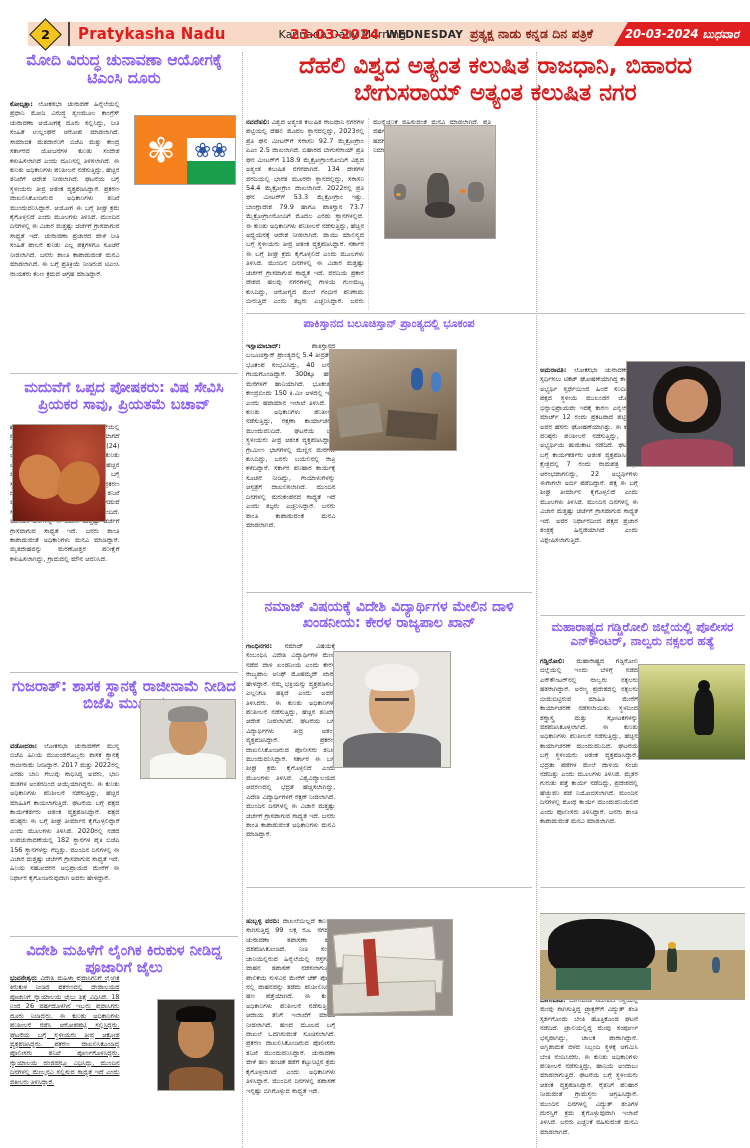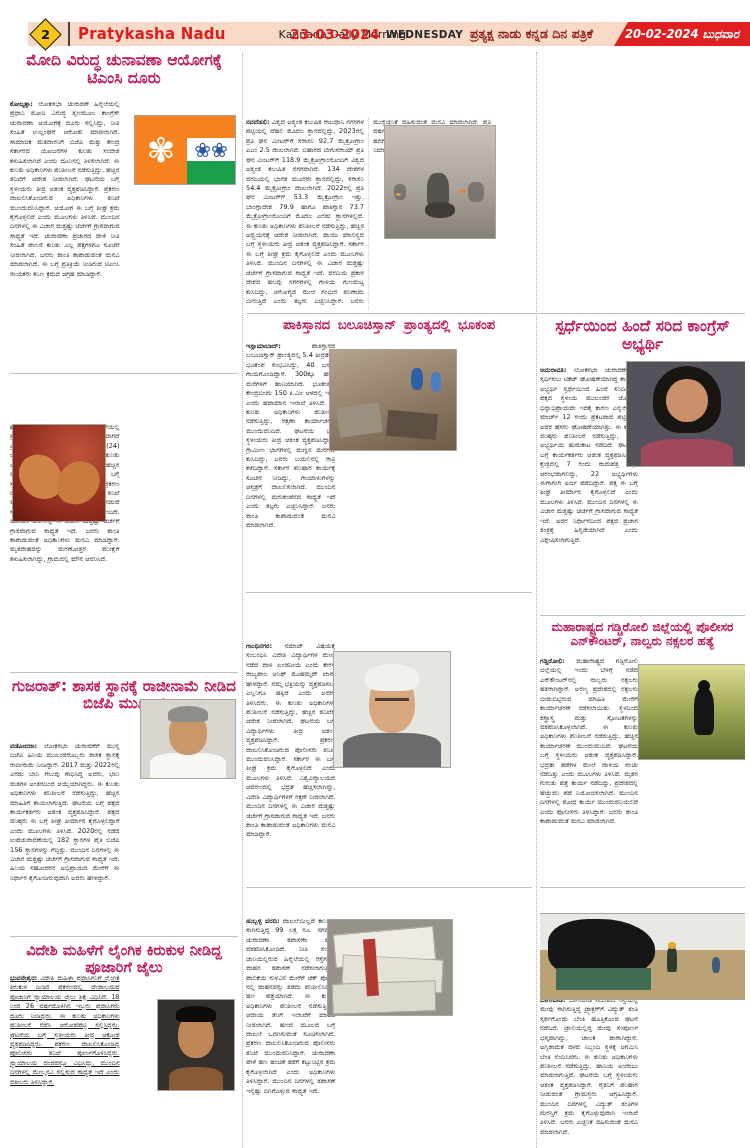--- a/index.html
+++ b/index.html
@@ -16,21 +16,21 @@
   .brand b{color:#e01d1d;font-size:15px;letter-spacing:.2px;}
   .brand i{color:#222;font-size:11px;font-style:normal;font-weight:normal;margin-left:48px;}
   .mh-date{left:262px;color:#e01d1d;font-weight:bold;font-size:14px;}
   .mh-day{left:358px;color:#2a2a2a;font-size:10.5px;font-weight:bold;letter-spacing:.3px;}
   .mh-kn{left:442px;color:#8a1d12;font-size:12.5px;font-weight:bold;}
   #date-banner{position:absolute;right:0;top:0;height:24px;width:136px;background:#e02020;
                clip-path:polygon(14px 0,100% 0,100% 100%,0 100%);display:flex;align-items:center;justify-content:center;}
   #date-banner span{color:#fff;font-weight:bold;font-size:11.5px;font-style:italic;}
   
   .sec{position:absolute;overflow:hidden;}
-  .hl{font-weight:bold;text-align:center;color:#be185d;line-height:1.16;}
+  .hl{font-weight:bold;text-align:center;color:#8b5cf6;line-height:1.16;}
   .hl-red{color:#d41d1d;}
   .body{font-size:6.5px;line-height:1.45;text-align:justify;color:#1d1d1d;
         column-gap:9px;column-rule:1px dotted #cfcac4;column-fill:auto;overflow:hidden;}
   .cols2{column-count:2;} .cols3{column-count:3;} .cols4{column-count:4;}
   .dl{font-weight:bold;}
   .vrule{position:absolute;top:52px;bottom:0;width:0;border-left:1px dotted #b7b2ac;}
   .hrule{position:absolute;height:1px;background:#c2bdb7;}
   
   .ph{position:absolute;overflow:hidden;outline:1px solid #a8a39d;background:#ddd;z-index:3;}
   .ph i{position:absolute;display:block;}
@@ -98,28 +98,29 @@
       </div>
     <div class="mh-sep"></div>
     <div class="mh-item brand">
       <b>Pratykasha Nadu</b>
       <i>Kannada Daily Morning</i>
     </div>
     <div class="mh-item mh-date">23-03-2024</div>
     <div class="mh-item mh-day">WEDNESDAY</div>
     <div class="mh-item mh-kn">ಪ್ರತ್ಯಕ್ಷ ನಾಡು ಕನ್ನಡ ದಿನ ಪತ್ರಿಕೆ</div>
     <div id="date-banner">
-        <span>20-02-2024 ಬುಧವಾರ</span>
+        <span>20-03-2024 ಬುಧವಾರ</span>
       </div>
   </div>
 
   <div class="vrule" style="left:242px;"></div>
   <div class="vrule" style="left:536px;"></div>
 
   <section class="sec" style="left:246px;top:52px;width:499px;height:260px;">
+    <div class="hl hl-red" style="font-size:23px;height:62px;">ದೆಹಲಿ ವಿಶ್ವದ ಅತ್ಯಂತ ಕಲುಷಿತ ರಾಜಧಾನಿ, ಬಿಹಾರದ ಬೇಗುಸರಾಯ್ ಅತ್ಯಂತ ಕಲುಷಿತ ನಗರ</div>
     <div class="body cols4" style="position:absolute;left:0;top:66px;width:499px;height:192px;">
       <span class="dl">ನವದೆಹಲಿ:</span>
       <span>ವಿಶ್ವದ ಅತ್ಯಂತ ಕಲುಷಿತ ರಾಜಧಾನಿ ನಗರಗಳ ಪಟ್ಟಿಯಲ್ಲಿ ದೆಹಲಿ ಮೊದಲ ಸ್ಥಾನದಲ್ಲಿದ್ದು, 2023ರಲ್ಲಿ ಪ್ರತಿ ಘನ ಮೀಟರ್‌ಗೆ ಸರಾಸರಿ 92.7 ಮೈಕ್ರೋಗ್ರಾಂ ಪಿಎಂ 2.5 ದಾಖಲಾಗಿದೆ. ಬಿಹಾರದ ಬೇಗುಸರಾಯ್ ಪ್ರತಿ ಘನ ಮೀಟರ್‌ಗೆ 118.9 ಮೈಕ್ರೋಗ್ರಾಂನೊಂದಿಗೆ ವಿಶ್ವದ ಅತ್ಯಂತ ಕಲುಷಿತ ನಗರವಾಗಿದೆ. 134 ದೇಶಗಳ ವರದಿಯಲ್ಲಿ ಭಾರತ ಮೂರನೇ ಸ್ಥಾನದಲ್ಲಿದ್ದು, ಸರಾಸರಿ 54.4 ಮೈಕ್ರೋಗ್ರಾಂ ದಾಖಲಾಗಿದೆ. 2022ರಲ್ಲಿ ಪ್ರತಿ ಘನ ಮೀಟರ್‌ಗೆ 53.3 ಮೈಕ್ರೋಗ್ರಾಂ ಇತ್ತು. ಬಾಂಗ್ಲಾದೇಶ 79.9 ಹಾಗೂ ಪಾಕಿಸ್ತಾನ 73.7 ಮೈಕ್ರೋಗ್ರಾಂನೊಂದಿಗೆ ಮೊದಲ ಎರಡು ಸ್ಥಾನಗಳಲ್ಲಿವೆ. ಈ ಕುರಿತು ಅಧಿಕಾರಿಗಳು ಪರಿಶೀಲನೆ ನಡೆಸುತ್ತಿದ್ದು, ಹೆಚ್ಚಿನ ಅಧ್ಯಯನಕ್ಕೆ ಆದೇಶ ನೀಡಲಾಗಿದೆ. ವಾಯು ಮಾಲಿನ್ಯದ ಬಗ್ಗೆ ಸ್ಥಳೀಯರು ತೀವ್ರ ಆತಂಕ ವ್ಯಕ್ತಪಡಿಸಿದ್ದಾರೆ. ಸರ್ಕಾರ ಈ ಬಗ್ಗೆ ಶೀಘ್ರ ಕ್ರಮ ಕೈಗೊಳ್ಳಲಿದೆ ಎಂದು ಮೂಲಗಳು ತಿಳಿಸಿವೆ. ಮುಂದಿನ ದಿನಗಳಲ್ಲಿ ಈ ವಿಚಾರ ಮತ್ತಷ್ಟು ಚರ್ಚೆಗೆ ಗ್ರಾಸವಾಗುವ ಸಾಧ್ಯತೆ ಇದೆ. ವರದಿಯ ಪ್ರಕಾರ ದೇಶದ ಹಲವು ನಗರಗಳಲ್ಲಿ ಗಾಳಿಯ ಗುಣಮಟ್ಟ ಕುಸಿದಿದ್ದು, ಆರೋಗ್ಯದ ಮೇಲೆ ಗಂಭೀರ ಪರಿಣಾಮ ಬೀರುತ್ತಿದೆ ಎಂದು ತಜ್ಞರು ಎಚ್ಚರಿಸಿದ್ದಾರೆ. ಜನರು ಮುನ್ನೆಚ್ಚರಿಕೆ ವಹಿಸುವಂತೆ ಮನವಿ ಮಾಡಲಾಗಿದೆ. ಪ್ರತಿ ವರ್ಷ ಚಳಿಗಾಲದಲ್ಲಿ ದೆಹಲಿಯ ವಾಯು ಗುಣಮಟ್ಟ ತೀವ್ರ ಹದಗೆಡುತ್ತಿದ್ದು, ಶಾಲೆಗಳಿಗೆ ರಜೆ ಘೋಷಿಸುವ ಸ್ಥಿತಿ ನಿರ್ಮಾಣವಾಗುತ್ತಿದೆ.</span>
     </div>
     <div class="ph ph-smog" style="left:139px;top:74px;width:110px;height:112px;">
       <i class="far1"></i>
         <i class="far2"></i>
       <i class="lamp1"></i>
         <i class="lamp2"></i>
       <i class="rider"></i>
@@ -139,20 +140,21 @@
           <s>✾</s>
         </i>
       <i class="tmc">
           <s>❀❀</s>
         </i>
     </div>
   </section>
   <div class="hrule" style="left:10px;top:373px;width:228px;"></div>
 
   <section class="sec" style="left:10px;top:379px;width:228px;height:290px;">
+    <div class="hl" style="font-size:14.5px;height:40px;">ಮದುವೆಗೆ ಒಪ್ಪದ ಪೋಷಕರು: ವಿಷ ಸೇವಿಸಿ ಪ್ರಿಯಕರ ಸಾವು, ಪ್ರಿಯತಮೆ ಬಚಾವ್</div>
     <div class="body cols2" style="position:absolute;left:0;top:44px;width:228px;height:244px;">
       <span class="dl">ಹಾಸನ:</span>
       <span>ಮದುವೆಗೆ ಪೋಷಕರು ಒಪ್ಪದ ಹಿನ್ನೆಲೆಯಲ್ಲಿ ಪ್ರೇಮಿಗಳು ವಿಷ ಸೇವಿಸಿದ್ದು, ಚಿಕಿತ್ಸೆ ಫಲಕಾರಿಯಾಗದೆ ಪ್ರಿಯಕರ ಮೃತಪಟ್ಟಿದ್ದಾನೆ. ಗ್ರಾಮದ ಯುವತಿ(24) ಆಸ್ಪತ್ರೆಯಲ್ಲಿ ಚೇತರಿಸಿಕೊಳ್ಳುತ್ತಿದ್ದಾಳೆ. ಈ ಕುರಿತು ಅಧಿಕಾರಿಗಳು ಪರಿಶೀಲನೆ ನಡೆಸುತ್ತಿದ್ದು, ಹೆಚ್ಚಿನ ತನಿಖೆಗೆ ಆದೇಶ ನೀಡಲಾಗಿದೆ. ಘಟನೆಯ ಬಗ್ಗೆ ಸ್ಥಳೀಯರು ತೀವ್ರ ಆತಂಕ ವ್ಯಕ್ತಪಡಿಸಿದ್ದಾರೆ. ಪ್ರಕರಣ ದಾಖಲಿಸಿಕೊಂಡಿರುವ ಪೊಲೀಸರು ತನಿಖೆ ಮುಂದುವರಿಸಿದ್ದಾರೆ. ಉಭಯ ಕುಟುಂಬಗಳ ನಡುವೆ ಸಂಧಾನದ ಪ್ರಯತ್ನ ನಡೆದಿತ್ತು ಎಂದು ತಿಳಿದುಬಂದಿದೆ. ಮುಂದಿನ ದಿನಗಳಲ್ಲಿ ಈ ವಿಚಾರ ಮತ್ತಷ್ಟು ಚರ್ಚೆಗೆ ಗ್ರಾಸವಾಗುವ ಸಾಧ್ಯತೆ ಇದೆ. ಜನರು ಶಾಂತಿ ಕಾಪಾಡುವಂತೆ ಅಧಿಕಾರಿಗಳು ಮನವಿ ಮಾಡಿದ್ದಾರೆ. ಮೃತದೇಹವನ್ನು ಮರಣೋತ್ತರ ಪರೀಕ್ಷೆಗೆ ಕಳುಹಿಸಲಾಗಿದ್ದು, ಗ್ರಾಮದಲ್ಲಿ ಮೌನ ಆವರಿಸಿದೆ.</span>
     </div>
     <div class="ph ph-hands" style="left:3px;top:46px;width:92px;height:96px;">
       <i class="h1"></i>
         <i class="h2"></i>
     </div>
   </section>
   <div class="hrule" style="left:10px;top:672px;width:228px;"></div>
@@ -178,35 +180,36 @@
       <span>ವಿದೇಶಿ ಮಹಿಳಾ ಪ್ರವಾಸಿಗರಿಗೆ ಲೈಂಗಿಕ ಕಿರುಕುಳ ನೀಡಿದ ಪ್ರಕರಣದಲ್ಲಿ ದೇವಾಲಯದ ಪೂಜಾರಿಗೆ ನ್ಯಾಯಾಲಯ ಜೈಲು ಶಿಕ್ಷೆ ವಿಧಿಸಿದೆ. 18 ರಿಂದ 26 ವರ್ಷದೊಳಗಿನ ಇಬ್ಬರು ಪ್ರವಾಸಿಗರು ದೂರು ನೀಡಿದ್ದರು. ಈ ಕುರಿತು ಅಧಿಕಾರಿಗಳು ಪರಿಶೀಲನೆ ನಡೆಸಿ ಆರೋಪಪಟ್ಟಿ ಸಲ್ಲಿಸಿದ್ದರು. ಘಟನೆಯ ಬಗ್ಗೆ ಸ್ಥಳೀಯರು ತೀವ್ರ ಆಕ್ರೋಶ ವ್ಯಕ್ತಪಡಿಸಿದ್ದರು. ಪ್ರಕರಣ ದಾಖಲಿಸಿಕೊಂಡಿದ್ದ ಪೊಲೀಸರು ತನಿಖೆ ಪೂರ್ಣಗೊಳಿಸಿದ್ದರು. ನ್ಯಾಯಾಲಯ ದಂಡವನ್ನೂ ವಿಧಿಸಿದ್ದು, ಮುಂದಿನ ದಿನಗಳಲ್ಲಿ ಮೇಲ್ಮನವಿ ಸಲ್ಲಿಸುವ ಸಾಧ್ಯತೆ ಇದೆ ಎಂದು ವಕೀಲರು ತಿಳಿಸಿದ್ದಾರೆ.</span>
     </div>
     <div class="ph ph-priest" style="left:148px;top:58px;width:76px;height:90px;">
       <i class="chest"></i>
         <i class="face"></i>
         <i class="hair"></i>
     </div>
   </section>
 
   <section class="sec" style="left:246px;top:318px;width:286px;height:272px;">
-    <div class="hl" style="font-size:13px;height:20px;font-family:Liberation Mono, monospace;">ಪಾಕಿಸ್ತಾನದ ಬಲೂಚಿಸ್ತಾನ್ ಪ್ರಾಂತ್ಯದಲ್ಲಿ ಭೂಕಂಪ</div>
+    <div class="hl" style="font-size:11px;height:20px;">ಪಾಕಿಸ್ತಾನದ ಬಲೂಚಿಸ್ತಾನ್ ಪ್ರಾಂತ್ಯದಲ್ಲಿ ಭೂಕಂಪ</div>
     <div class="body cols3" style="position:absolute;left:0;top:24px;width:286px;height:246px;">
       <span class="dl">ಇಸ್ಲಾಮಾಬಾದ್:</span>
       <span>ಪಾಕಿಸ್ತಾನದ ಬಲೂಚಿಸ್ತಾನ್ ಪ್ರಾಂತ್ಯದಲ್ಲಿ 5.4 ತೀವ್ರತೆಯ ಭೂಕಂಪ ಸಂಭವಿಸಿದ್ದು, 40 ಜನರು ಗಾಯಗೊಂಡಿದ್ದಾರೆ. 300ಕ್ಕೂ ಹೆಚ್ಚು ಮನೆಗಳಿಗೆ ಹಾನಿಯಾಗಿದೆ. ಭೂಕಂಪದ ಕೇಂದ್ರಬಿಂದು 150 ಕಿ.ಮೀ ಆಳದಲ್ಲಿ ಇತ್ತು ಎಂದು ಹವಾಮಾನ ಇಲಾಖೆ ತಿಳಿಸಿದೆ. ಈ ಕುರಿತು ಅಧಿಕಾರಿಗಳು ಪರಿಶೀಲನೆ ನಡೆಸುತ್ತಿದ್ದು, ರಕ್ಷಣಾ ಕಾರ್ಯಾಚರಣೆ ಮುಂದುವರಿದಿದೆ. ಘಟನೆಯ ಬಗ್ಗೆ ಸ್ಥಳೀಯರು ತೀವ್ರ ಆತಂಕ ವ್ಯಕ್ತಪಡಿಸಿದ್ದಾರೆ. ಗ್ರಾಮೀಣ ಭಾಗಗಳಲ್ಲಿ ಮಣ್ಣಿನ ಮನೆಗಳು ಕುಸಿದಿದ್ದು, ಜನರು ಬಯಲಿನಲ್ಲಿ ರಾತ್ರಿ ಕಳೆದಿದ್ದಾರೆ. ಸರ್ಕಾರ ಪರಿಹಾರ ಕಾರ್ಯಕ್ಕೆ ಸೂಚನೆ ನೀಡಿದ್ದು, ಗಾಯಾಳುಗಳನ್ನು ಆಸ್ಪತ್ರೆಗೆ ದಾಖಲಿಸಲಾಗಿದೆ. ಮುಂದಿನ ದಿನಗಳಲ್ಲಿ ಮರುಕಂಪನದ ಸಾಧ್ಯತೆ ಇದೆ ಎಂದು ತಜ್ಞರು ಎಚ್ಚರಿಸಿದ್ದಾರೆ. ಜನರು ಶಾಂತಿ ಕಾಪಾಡುವಂತೆ ಮನವಿ ಮಾಡಲಾಗಿದೆ.</span>
     </div>
     <div class="ph ph-quake" style="left:84px;top:32px;width:126px;height:100px;">
       <i class="r1"></i>
         <i class="r2"></i>
       <i class="p1"></i>
         <i class="p2"></i>
     </div>
   </section>
   <div class="hrule" style="left:246px;top:592px;width:286px;"></div>
 
   <section class="sec" style="left:246px;top:598px;width:286px;height:284px;">
+    <div class="hl" style="font-size:14px;height:40px;">ನಮಾಜ್ ವಿಷಯಕ್ಕೆ ವಿದೇಶಿ ವಿದ್ಯಾರ್ಥಿಗಳ ಮೇಲಿನ ದಾಳಿ ಖಂಡನೀಯ: ಕೇರಳ ರಾಜ್ಯಪಾಲ ಖಾನ್</div>
     <div class="body cols3" style="position:absolute;left:0;top:44px;width:286px;height:238px;">
       <span class="dl">ಗಾಂಧಿನಗರ:</span>
       <span>ನಮಾಜ್ ವಿಷಯಕ್ಕೆ ಸಂಬಂಧಿಸಿ ವಿದೇಶಿ ವಿದ್ಯಾರ್ಥಿಗಳ ಮೇಲೆ ನಡೆದ ದಾಳಿ ಖಂಡನೀಯ ಎಂದು ಕೇರಳ ರಾಜ್ಯಪಾಲ ಆರಿಫ್ ಮೊಹಮ್ಮದ್ ಖಾನ್ ಹೇಳಿದ್ದಾರೆ. ನಮ್ಮ ಭಕ್ತಿಯನ್ನು ವ್ಯಕ್ತಪಡಿಸಲು ಎಲ್ಲರಿಗೂ ಹಕ್ಕಿದೆ ಎಂದು ಅವರು ತಿಳಿಸಿದರು. ಈ ಕುರಿತು ಅಧಿಕಾರಿಗಳು ಪರಿಶೀಲನೆ ನಡೆಸುತ್ತಿದ್ದು, ಹೆಚ್ಚಿನ ತನಿಖೆಗೆ ಆದೇಶ ನೀಡಲಾಗಿದೆ. ಘಟನೆಯ ಬಗ್ಗೆ ವಿದ್ಯಾರ್ಥಿಗಳು ತೀವ್ರ ಆತಂಕ ವ್ಯಕ್ತಪಡಿಸಿದ್ದಾರೆ. ಪ್ರಕರಣ ದಾಖಲಿಸಿಕೊಂಡಿರುವ ಪೊಲೀಸರು ತನಿಖೆ ಮುಂದುವರಿಸಿದ್ದಾರೆ. ಸರ್ಕಾರ ಈ ಬಗ್ಗೆ ಶೀಘ್ರ ಕ್ರಮ ಕೈಗೊಳ್ಳಲಿದೆ ಎಂದು ಮೂಲಗಳು ತಿಳಿಸಿವೆ. ವಿಶ್ವವಿದ್ಯಾಲಯದ ಆವರಣದಲ್ಲಿ ಭದ್ರತೆ ಹೆಚ್ಚಿಸಲಾಗಿದ್ದು, ವಿದೇಶಿ ವಿದ್ಯಾರ್ಥಿಗಳಿಗೆ ರಕ್ಷಣೆ ನೀಡಲಾಗಿದೆ. ಮುಂದಿನ ದಿನಗಳಲ್ಲಿ ಈ ವಿಚಾರ ಮತ್ತಷ್ಟು ಚರ್ಚೆಗೆ ಗ್ರಾಸವಾಗುವ ಸಾಧ್ಯತೆ ಇದೆ. ಜನರು ಶಾಂತಿ ಕಾಪಾಡುವಂತೆ ಅಧಿಕಾರಿಗಳು ಮನವಿ ಮಾಡಿದ್ದಾರೆ.</span>
     </div>
     <div class="ph ph-gov" style="left:88px;top:54px;width:116px;height:115px;">
       <i class="coat"></i>
         <i class="face"></i>
       <i class="hair"></i>
         <i class="specs"></i>
     </div>
@@ -220,21 +223,20 @@
     </div>
     <div class="ph ph-cash" style="left:82px;top:27px;width:124px;height:95px;">
       <i class="n1"></i>
         <i class="n2"></i>
       <i class="n3"></i>
         <i class="band"></i>
     </div>
   </section>
 
   <section class="sec" style="left:540px;top:318px;width:205px;height:296px;">
-    <div class="hl" style="font-size:15.5px;height:44px;">ಸ್ಪರ್ಧೆಯಿಂದ ಹಿಂದೆ ಸರಿದ ಕಾಂಗ್ರೆಸ್ ಅಭ್ಯರ್ಥಿ</div>
     <div class="body cols2" style="position:absolute;left:0;top:48px;width:205px;height:248px;">
       <span class="dl">ಅಮರಾವತಿ:</span>
       <span>ಲೋಕಸಭಾ ಚುನಾವಣೆಯಲ್ಲಿ ಸ್ಪರ್ಧಿಸಲು ಟಿಕೆಟ್ ಘೋಷಣೆಯಾಗಿದ್ದ ಕಾಂಗ್ರೆಸ್ ಅಭ್ಯರ್ಥಿ ಸ್ಪರ್ಧೆಯಿಂದ ಹಿಂದೆ ಸರಿದಿದ್ದಾರೆ. ಪಕ್ಷದ ಸ್ಥಳೀಯ ಮುಖಂಡರ ಜೊತೆಗಿನ ಭಿನ್ನಾಭಿಪ್ರಾಯವೇ ಇದಕ್ಕೆ ಕಾರಣ ಎನ್ನಲಾಗಿದೆ. ಮಾರ್ಚ್ 12 ರಂದು ಪ್ರಕಟವಾದ ಪಟ್ಟಿಯಲ್ಲಿ ಅವರ ಹೆಸರು ಘೋಷಣೆಯಾಗಿತ್ತು. ಈ ಕುರಿತು ವರಿಷ್ಠರು ಪರಿಶೀಲನೆ ನಡೆಸುತ್ತಿದ್ದು, ಹೊಸ ಅಭ್ಯರ್ಥಿಯ ಹುಡುಕಾಟ ನಡೆದಿದೆ. ಘಟನೆಯ ಬಗ್ಗೆ ಕಾರ್ಯಕರ್ತರು ಆತಂಕ ವ್ಯಕ್ತಪಡಿಸಿದ್ದಾರೆ. ಕ್ಷೇತ್ರದಲ್ಲಿ 7 ರಂದು ನಾಮಪತ್ರ ಸಲ್ಲಿಕೆ ಆರಂಭವಾಗಲಿದ್ದು, 22 ಅಭ್ಯರ್ಥಿಗಳು ಈಗಾಗಲೇ ಅರ್ಜಿ ಪಡೆದಿದ್ದಾರೆ. ಪಕ್ಷ ಈ ಬಗ್ಗೆ ಶೀಘ್ರ ತೀರ್ಮಾನ ಕೈಗೊಳ್ಳಲಿದೆ ಎಂದು ಮೂಲಗಳು ತಿಳಿಸಿವೆ. ಮುಂದಿನ ದಿನಗಳಲ್ಲಿ ಈ ವಿಚಾರ ಮತ್ತಷ್ಟು ಚರ್ಚೆಗೆ ಗ್ರಾಸವಾಗುವ ಸಾಧ್ಯತೆ ಇದೆ. ಅವರ ನಿರ್ಧಾರದಿಂದ ಪಕ್ಷದ ಪ್ರಚಾರ ತಂತ್ರಕ್ಕೆ ಹಿನ್ನಡೆಯಾಗಿದೆ ಎಂದು ವಿಶ್ಲೇಷಿಸಲಾಗುತ್ತಿದೆ.</span>
     </div>
     <div class="ph ph-woman" style="left:87px;top:44px;width:118px;height:104px;">
       <i class="hair"></i>
         <i class="face"></i>
         <i class="dress"></i>
     </div>
   </section>

